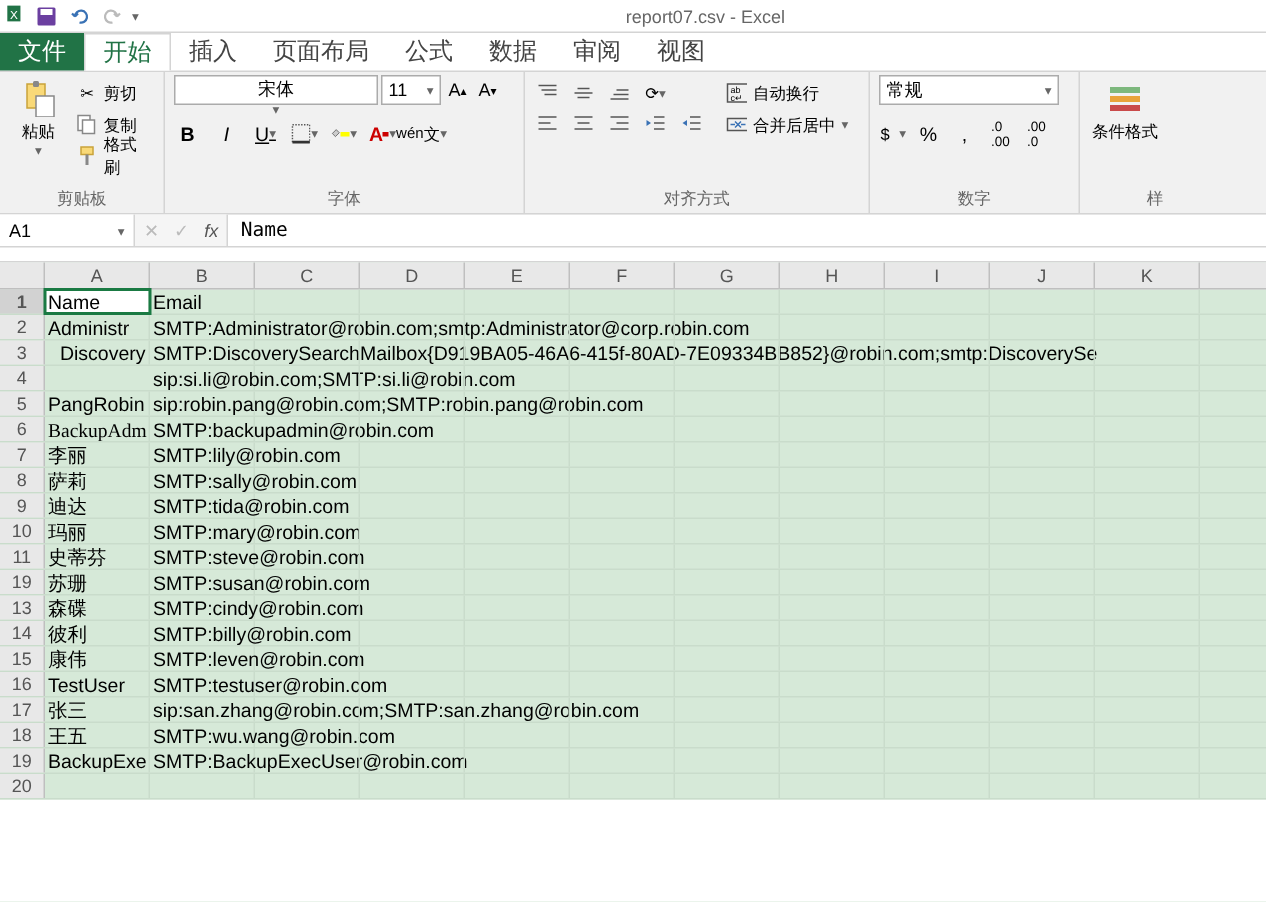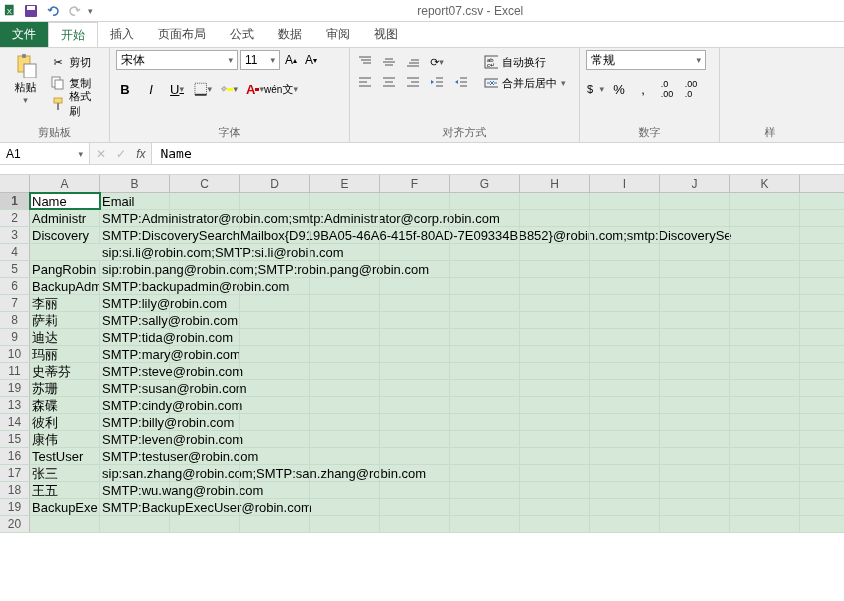--- a/index.html
+++ b/index.html
@@ -6,41 +6,41 @@
 body { width: 844px; height: 601px; overflow: hidden; background: #fff; position: relative; }
 
 
 .titlebar { height: 22px; background: #fff; display: flex; align-items: center; font-size: 11px; color: #444; border-bottom: 1px solid #d4d4d4; }
 .qat { display: flex; gap: 4px; padding: 0 4px; align-items: center; }
 .qat .excel-icon svg { width: 14px; height: 14px; }
 .qat-btn { width: 18px; height: 18px; display: flex; align-items: center; justify-content: center; }
 .title-text { flex: 1; text-align: center; font-size: 12px; color: #666; }
 
 
-.tabbar { height: 26px; background: #fff; display: flex; align-items: center; font-size: 12px; border-bottom: 1px solid #d4d4d4; }
+.tabbar { height: 26px; background: #fff; display: flex; align-items: center; font-size: 16px; border-bottom: 1px solid #d4d4d4; }
 .tab-file { background: #217346; color: #fff; height: 100%; display: flex; align-items: center; padding: 0 12px; }
 .tab { padding: 0 12px; height: 100%; display: flex; align-items: center; color: #444; cursor: pointer; }
 .tab.active { background: #fff; border: 1px solid #d4d4d4; border-bottom: none; color: #217346; }
 
 
 .ribbon { height: 95px; background: #f1f1f1; display: flex; border-bottom: 1px solid #d4d4d4; font-size: 11px; overflow: hidden; }
 .group { border-right: 1px solid #d4d4d4; padding: 2px 6px 0 6px; display: flex; flex-direction: column; height: 100%; }
 .group-body { flex: 1; display: flex; align-items: flex-start; gap: 4px; }
 .group-label { text-align: center; font-size: 11px; color: #666; padding: 2px 0; }
 
 .big-btn { display: flex; flex-direction: column; align-items: center; width: 40px; padding-top: 4px; }
 .big-btn .icon { width: 24px; height: 24px; }
 .big-btn .lbl { font-size: 11px; margin-top: 2px; }
 
 .small-rows { display: flex; flex-direction: column; gap: 1px; padding-top: 2px; }
 .small-btn { display: flex; align-items: center; gap: 4px; height: 20px; font-size: 11px; padding: 0 2px; }
 .small-btn .icon { width: 14px; height: 14px; display:flex; align-items:center; justify-content:center; }
 
 .font-row1 { display: flex; align-items: center; gap: 2px; }
-.font-name { width: 122px; height: 20px; border: 1px solid #ababab; background: #fff; font-size: 12px; padding: 0 4px; display: flex; align-items: center; justify-content: space-between; }
+.font-name { width: 136px; height: 20px; border: 1px solid #ababab; background: #fff; font-size: 12px; padding: 0 4px; display: flex; align-items: center; justify-content: space-between; flex-direction: column; }
 .font-size { width: 40px; height: 20px; border: 1px solid #ababab; background: #fff; font-size: 12px; padding: 0 4px; display: flex; align-items: center; justify-content: space-between; }
 .aa-btn { width: 18px; height: 20px; border: 1px solid transparent; display: flex; align-items: center; justify-content: center; font-size: 12px; }
 .font-row2 { display: flex; align-items: center; gap: 8px; margin-top: 6px; }
 .fmt-btn { width: 18px; height: 18px; display: flex; align-items: center; justify-content: center; font-size: 13px; }
 .fmt-btn.bold { font-weight: bold; }
 .fmt-btn.ital { font-style: italic; }
 .fmt-btn.under { text-decoration: underline; }
 .color-swatch { width: 12px; height: 3px; display: inline-block; }
 
 .align-grid { display: flex; flex-direction: column; gap: 4px; padding-top: 4px; }
@@ -312,20 +312,28 @@
         <span class="fmt-btn">,</span>
         <span class="fmt-btn" style="font-size:9px">.0<br>.00</span>
         <span class="fmt-btn" style="font-size:9px">.00<br>.0</span>
       </div>
     </div>
     <div class="group-label">数字</div>
   </div>
 
   <div class="group" style="width:100px;border-right:none">
     <div class="group-body">
+      <div class="big-btn" style="width:48px">
+        <span class="icon"><svg viewBox="0 0 24 24">
+              <rect x="2" y="4" width="20" height="4" fill="#7db87d"></rect>
+              <rect x="2" y="10" width="20" height="4" fill="#e8a33a"></rect>
+              <rect x="2" y="16" width="20" height="4" fill="#c94a4a"></rect>
+            </svg></span>
+        <span class="lbl">条件格式</span>
+      </div>
     </div>
     <div class="group-label">样</div>
   </div>
 
 </div>
 
 <div class="fbar-row">
   <div class="name-box">
     <span>A1</span>
     <span class="down-arrow">▾</span>
@@ -378,21 +386,21 @@
         <div class="cell" style="width: 70px;"></div>
         <div class="cell" style="width: 70px;"></div>
         <div class="cell" style="width: 70px;"></div>
         <div class="cell" style="width: 70px;"></div>
         <div class="cell" style="width: 70px;"></div>
         <div class="cell" style="width: 70px;"></div>
         <div class="cell" style="width: 70px;"></div>
       </div>
       <div class="row">
         <div class="rh">3</div>
-        <div class="cell clip" style="width: 70px;">Discovery</div>
+        <div class="cell clip" style="width: 70px; text-align: right;">Discovery</div>
         <div class="cell" style="width: 70px;">SMTP:DiscoverySearchMailbox{D919BA05-46A6-415f-80AD-7E09334BB852}@robin.com;smtp:DiscoverySe</div>
         <div class="cell" style="width: 70px;"></div>
         <div class="cell" style="width: 70px;"></div>
         <div class="cell" style="width: 70px;"></div>
         <div class="cell" style="width: 70px;"></div>
         <div class="cell" style="width: 70px;"></div>
         <div class="cell" style="width: 70px;"></div>
         <div class="cell" style="width: 70px;"></div>
         <div class="cell" style="width: 70px;"></div>
         <div class="cell" style="width: 70px;"></div>
@@ -420,21 +428,21 @@
         <div class="cell" style="width: 70px;"></div>
         <div class="cell" style="width: 70px;"></div>
         <div class="cell" style="width: 70px;"></div>
         <div class="cell" style="width: 70px;"></div>
         <div class="cell" style="width: 70px;"></div>
         <div class="cell" style="width: 70px;"></div>
         <div class="cell" style="width: 70px;"></div>
       </div>
       <div class="row">
         <div class="rh">6</div>
-        <div class="cell clip" style="width: 70px;">BackupAdm</div>
+        <div class="cell clip" style="width: 70px; font-family: Liberation Serif, serif;">BackupAdm</div>
         <div class="cell" style="width: 70px;">SMTP:backupadmin@robin.com</div>
         <div class="cell" style="width: 70px;"></div>
         <div class="cell" style="width: 70px;"></div>
         <div class="cell" style="width: 70px;"></div>
         <div class="cell" style="width: 70px;"></div>
         <div class="cell" style="width: 70px;"></div>
         <div class="cell" style="width: 70px;"></div>
         <div class="cell" style="width: 70px;"></div>
         <div class="cell" style="width: 70px;"></div>
         <div class="cell" style="width: 70px;"></div>

